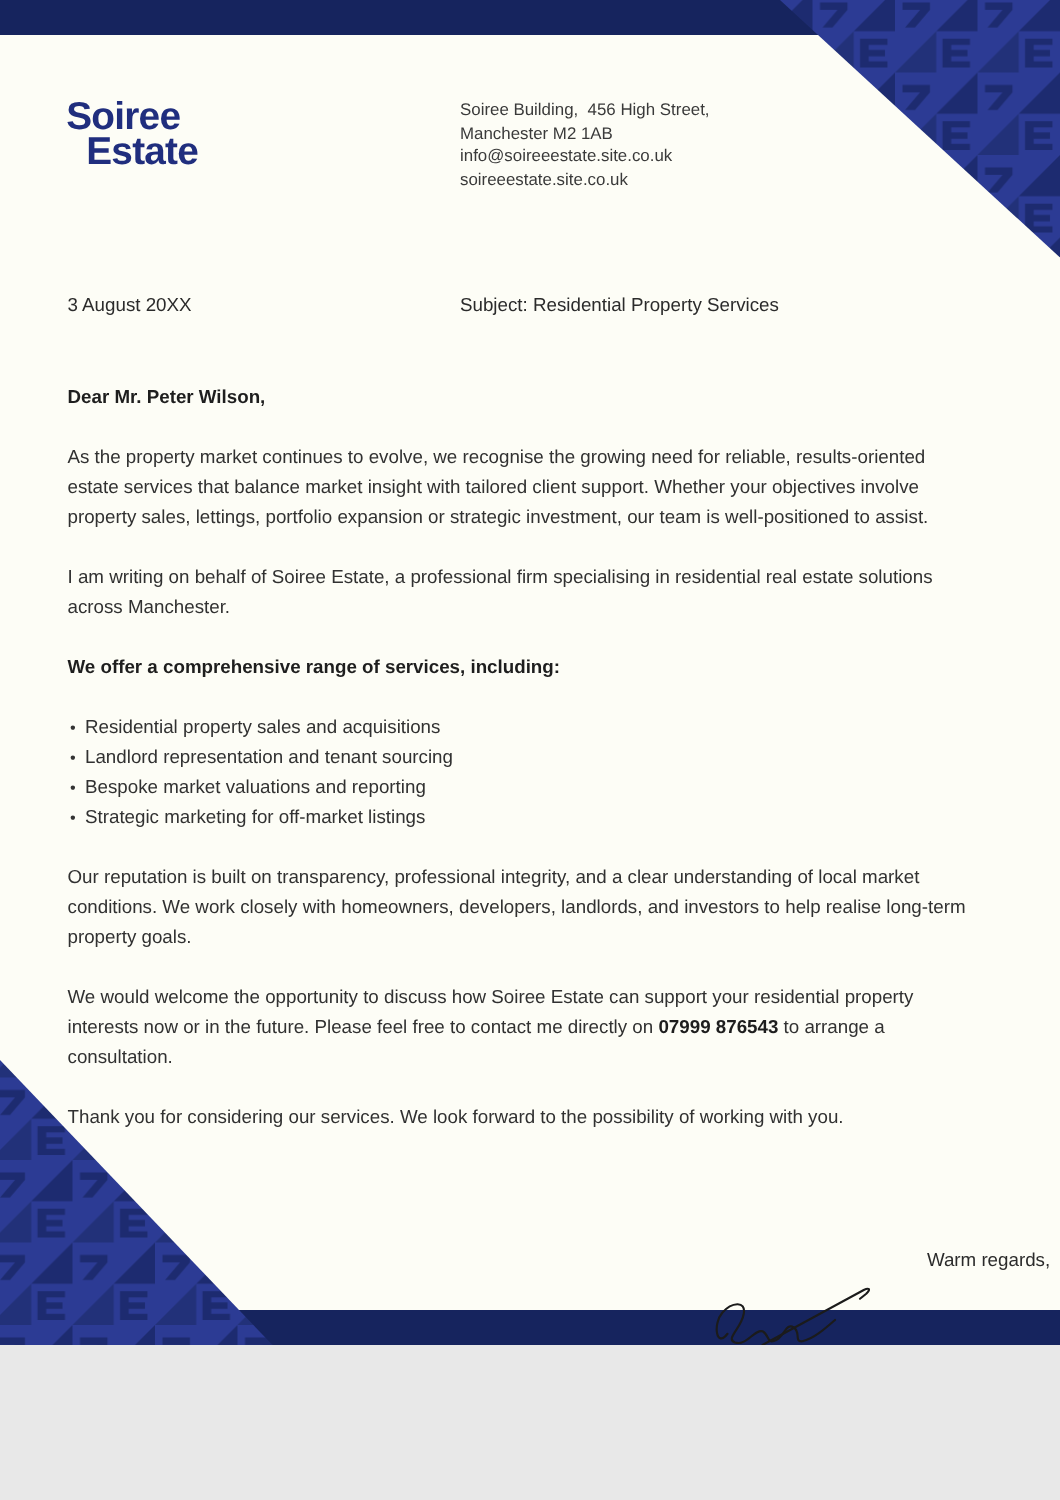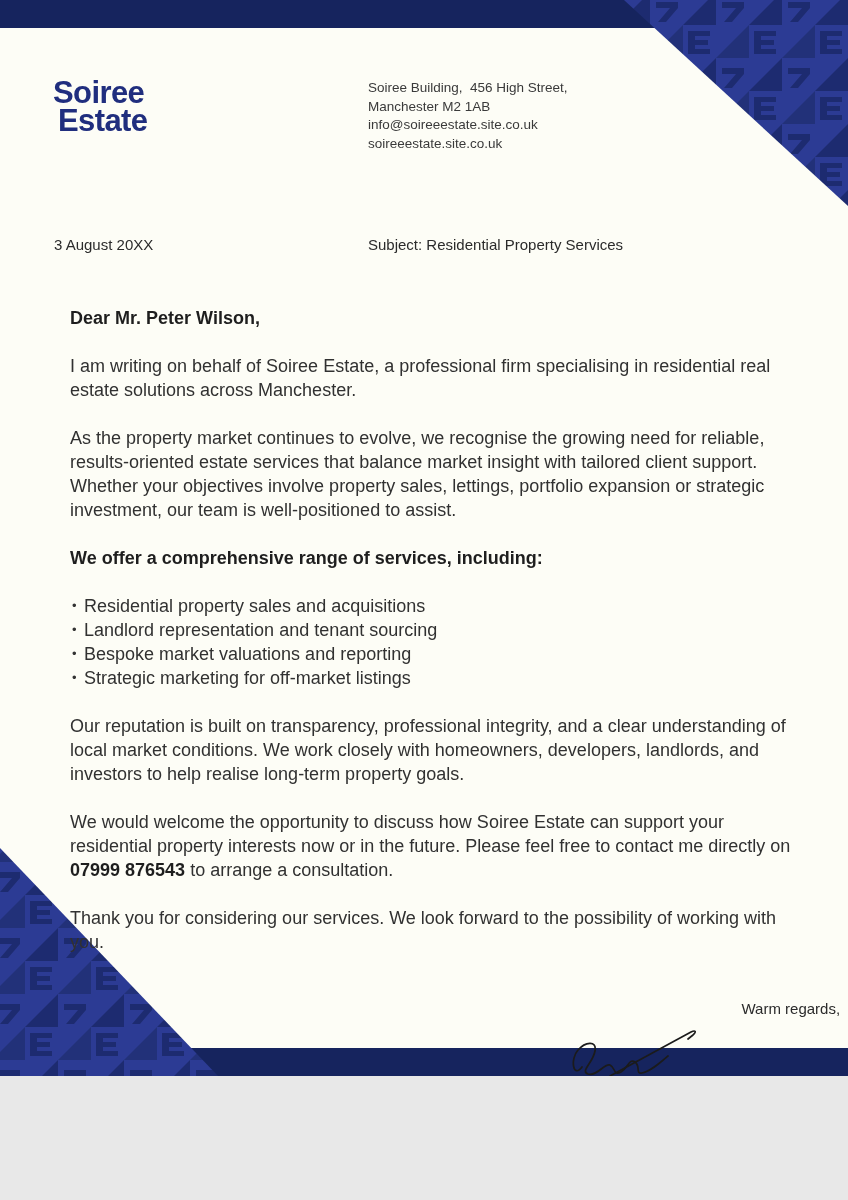--- a/index.html
+++ b/index.html
@@ -8,30 +8,30 @@
     background:#fdfdf6; overflow:hidden;
     font-family:"Liberation Sans", sans-serif;
   }
   .top-bar { position:absolute; top:0; left:0; width:848px; height:28px; background:#16245e; z-index:1; }
   .bottom-bar { position:absolute; bottom:0; left:0; width:848px; height:28px; background:#16245e; z-index:1; }
   .corner-tr { position:absolute; top:0; right:0; z-index:2; }
   .corner-bl { position:absolute; bottom:0; left:0; z-index:2; }
 
   .logo { position:absolute; left:53px; top:79px; z-index:3;
     color:#202e7e; font-weight:800; font-size:31px; line-height:28px; letter-spacing:-0.6px; }
-  .logo-line2 { margin-left:5px; }
+  .logo-line2 { margin-left:16px; }
 
   .address { position:absolute; left:368px; top:79px; z-index:3;
     font-size:13.5px; line-height:18.5px; color:#3a3a3a; }
 
   .date    { position:absolute; left:54px;  top:236px; font-size:15px; color:#2b2b2b; z-index:3; }
   .subject { position:absolute; left:368px; top:236px; font-size:15px; color:#2b2b2b; z-index:3; }
 
   .body-text { position:absolute; left:54px; top:306px; width:724px; z-index:3;
-    font-size:18px; line-height:24px; color:#313131;margin-left:16px; }
+    font-size:15px; line-height:24px; color:#313131; }
   .body-text p { margin:24px 0 0; }
   .body-text p.salutation { margin:0 0 3px; }
   .bold { font-weight:bold; color:#1e1e1e; }
 
   ul.services { list-style:none; margin:24px 0 0; padding:0; }
   ul.services li { position:relative; padding-left:14px; line-height:24px; }
   ul.services li::before { content:"\2022"; position:absolute; left:2px; top:0; font-size:13px; color:#333; }
 
   .sig { position:absolute; left:580px; top:1000px; z-index:3; color:#2b2b2b; }
   .closing { font-size:15px;text-align:right; }
@@ -83,22 +83,22 @@
     <div>Manchester M2 1AB</div>
     <div>info@soireeestate.site.co.uk</div>
     <div>soireeestate.site.co.uk</div>
   </div>
 
   <div class="date">3 August 20XX</div>
   <div class="subject">Subject: Residential Property Services</div>
 
   <div class="body-text">
     <p class="salutation bold">Dear Mr. Peter Wilson,</p>
+    <p>As the property market continues to evolve, we recognise the growing need for reliable, results-oriented estate services that balance market insight with tailored client support. Whether your objectives involve property sales, lettings, portfolio expansion or strategic investment, our team is well-positioned to assist.</p>
     <p>I am writing on behalf of Soiree Estate, a professional firm specialising in residential real estate solutions across Manchester.</p>
-    <p>As the property market continues to evolve, we recognise the growing need for reliable, results-oriented estate services that balance market insight with tailored client support. Whether your objectives involve property sales, lettings, portfolio expansion or strategic investment, our team is well-positioned to assist.</p>
     <p class="bold">We offer a comprehensive range of services, including:</p>
     <ul class="services">
         <li>Residential property sales and acquisitions</li>
         <li>Landlord representation and tenant sourcing</li>
         <li>Bespoke market valuations and reporting</li>
         <li>Strategic marketing for off-market listings</li>
       </ul>
     <p>Our reputation is built on transparency, professional integrity, and a clear understanding of local market conditions. We work closely with homeowners, developers, landlords, and investors to help realise long-term property goals.</p>
     <p><span>We would welcome the opportunity to discuss how Soiree Estate can support your residential property interests now or in the future. Please feel free to contact me directly on </span><strong class="bold">07999 876543</strong><span> to arrange a consultation.</span></p>
     <p>Thank you for considering our services. We look forward to the possibility of working with you.</p>

